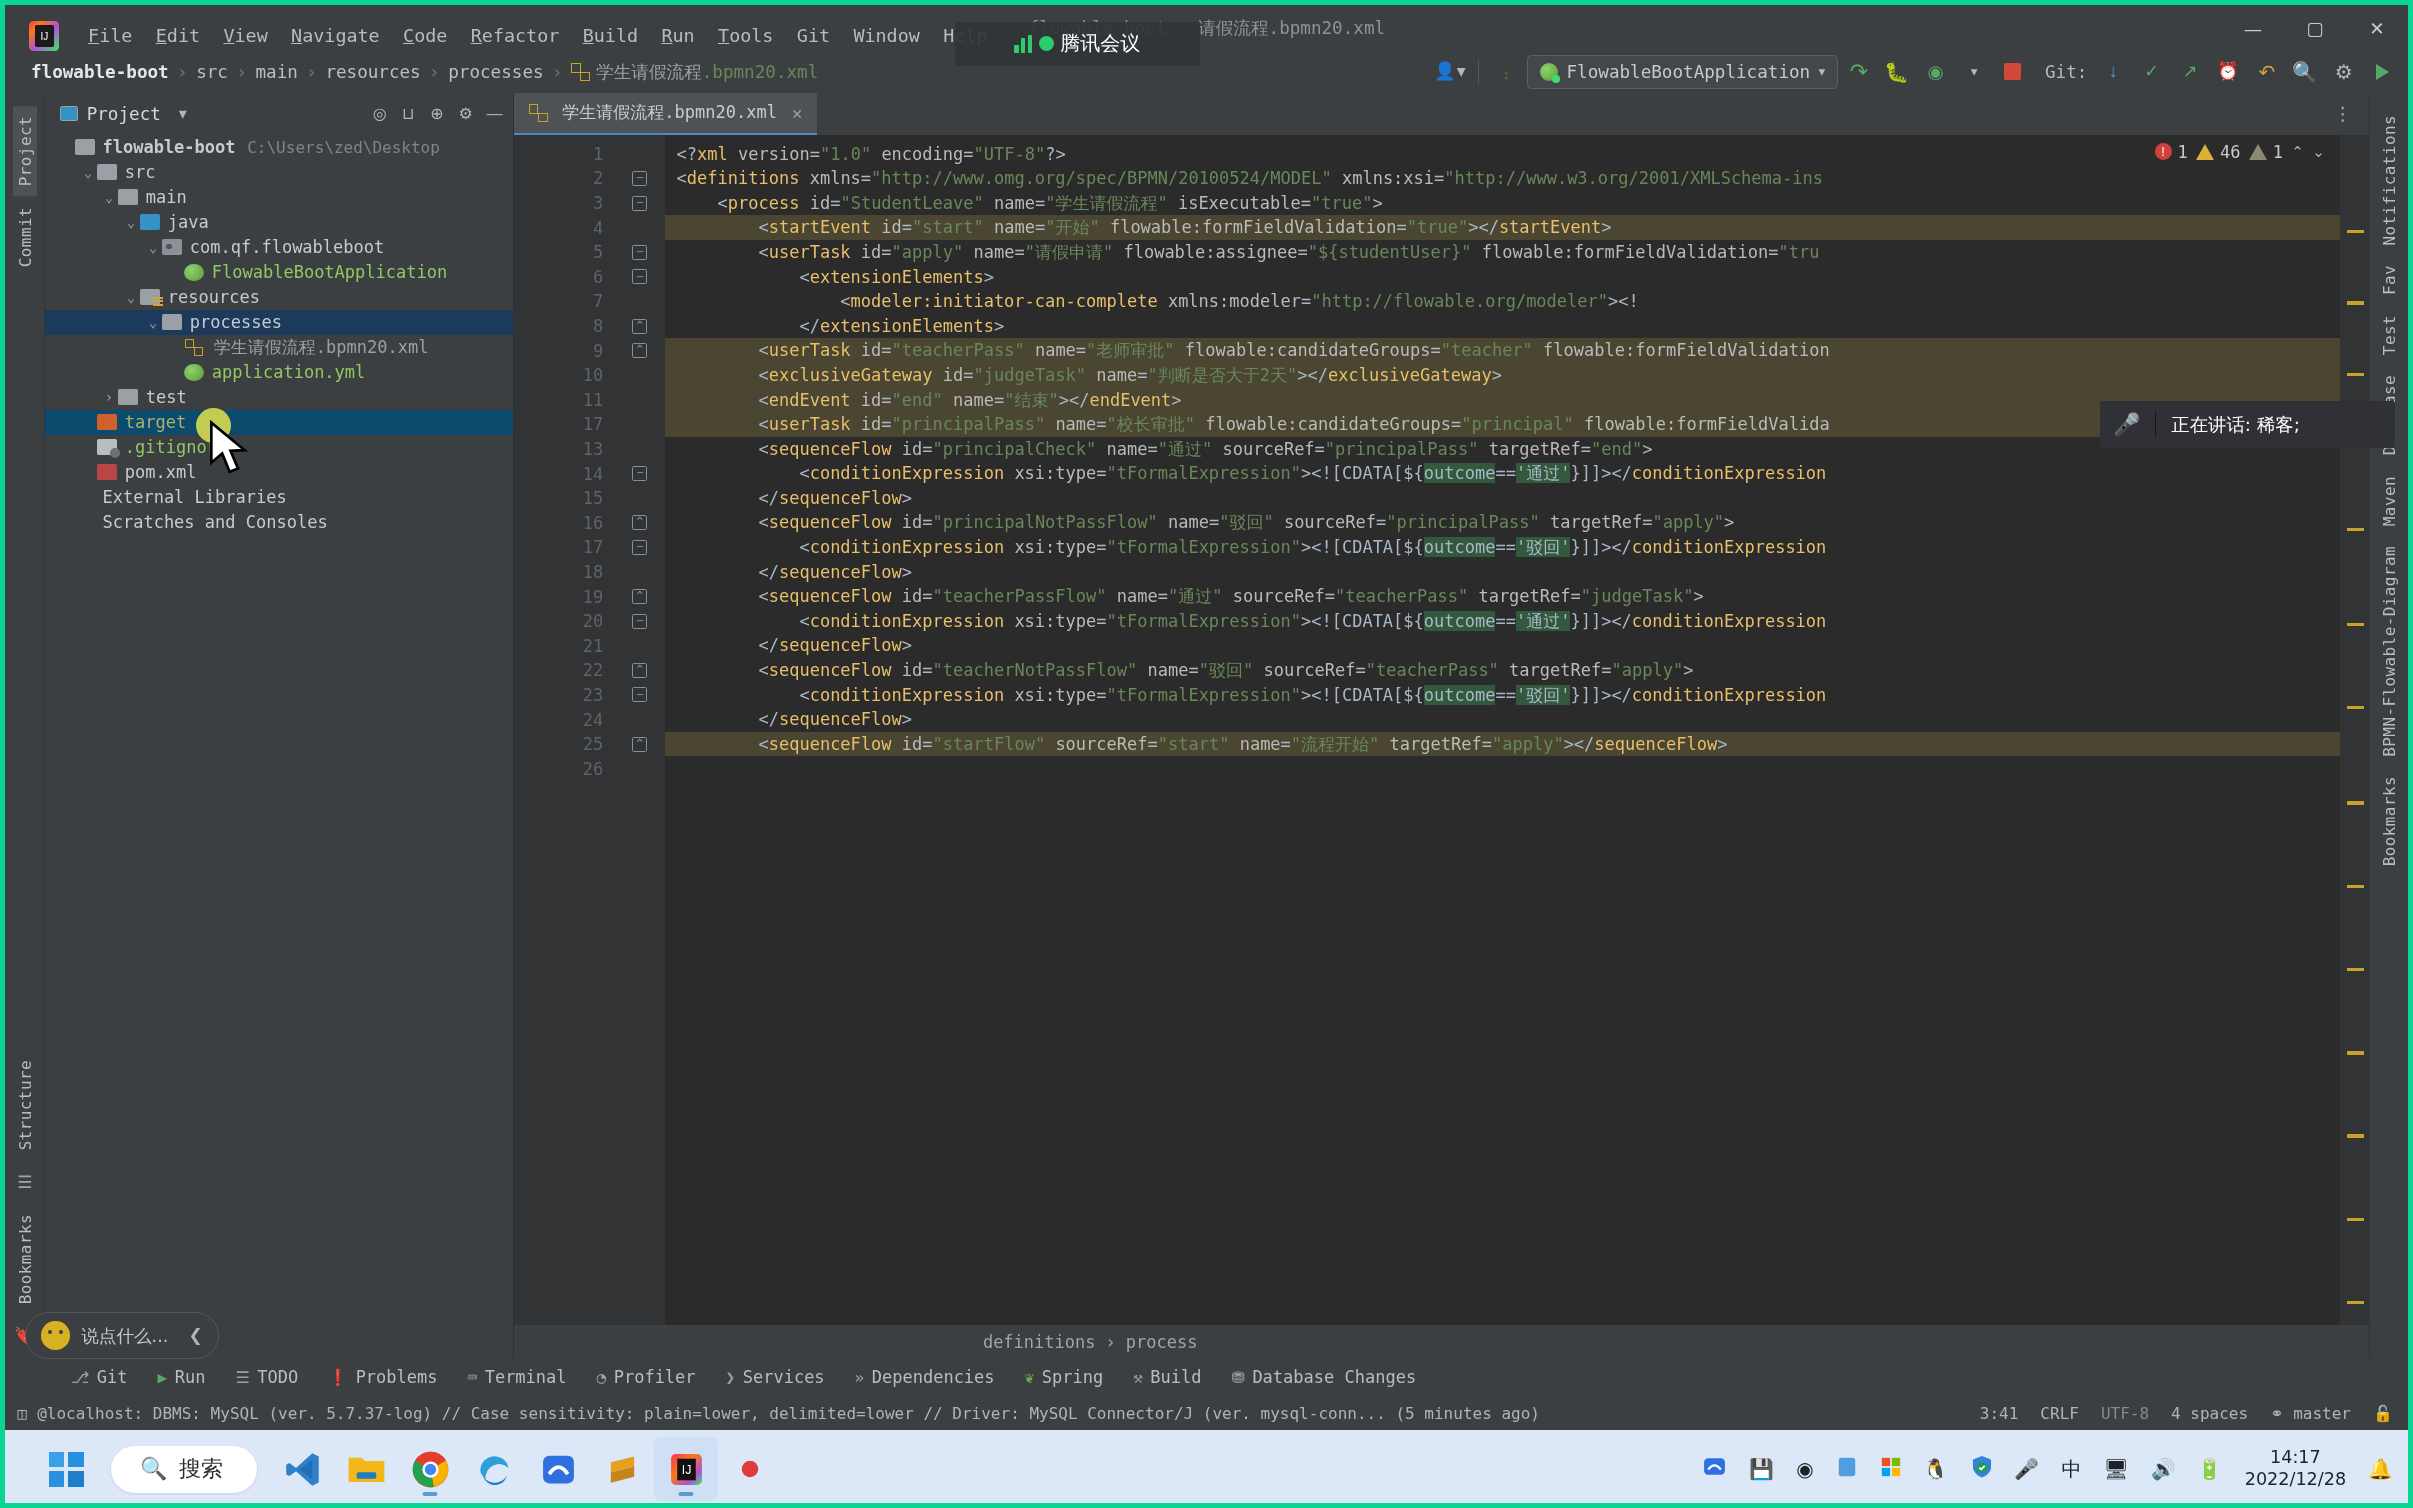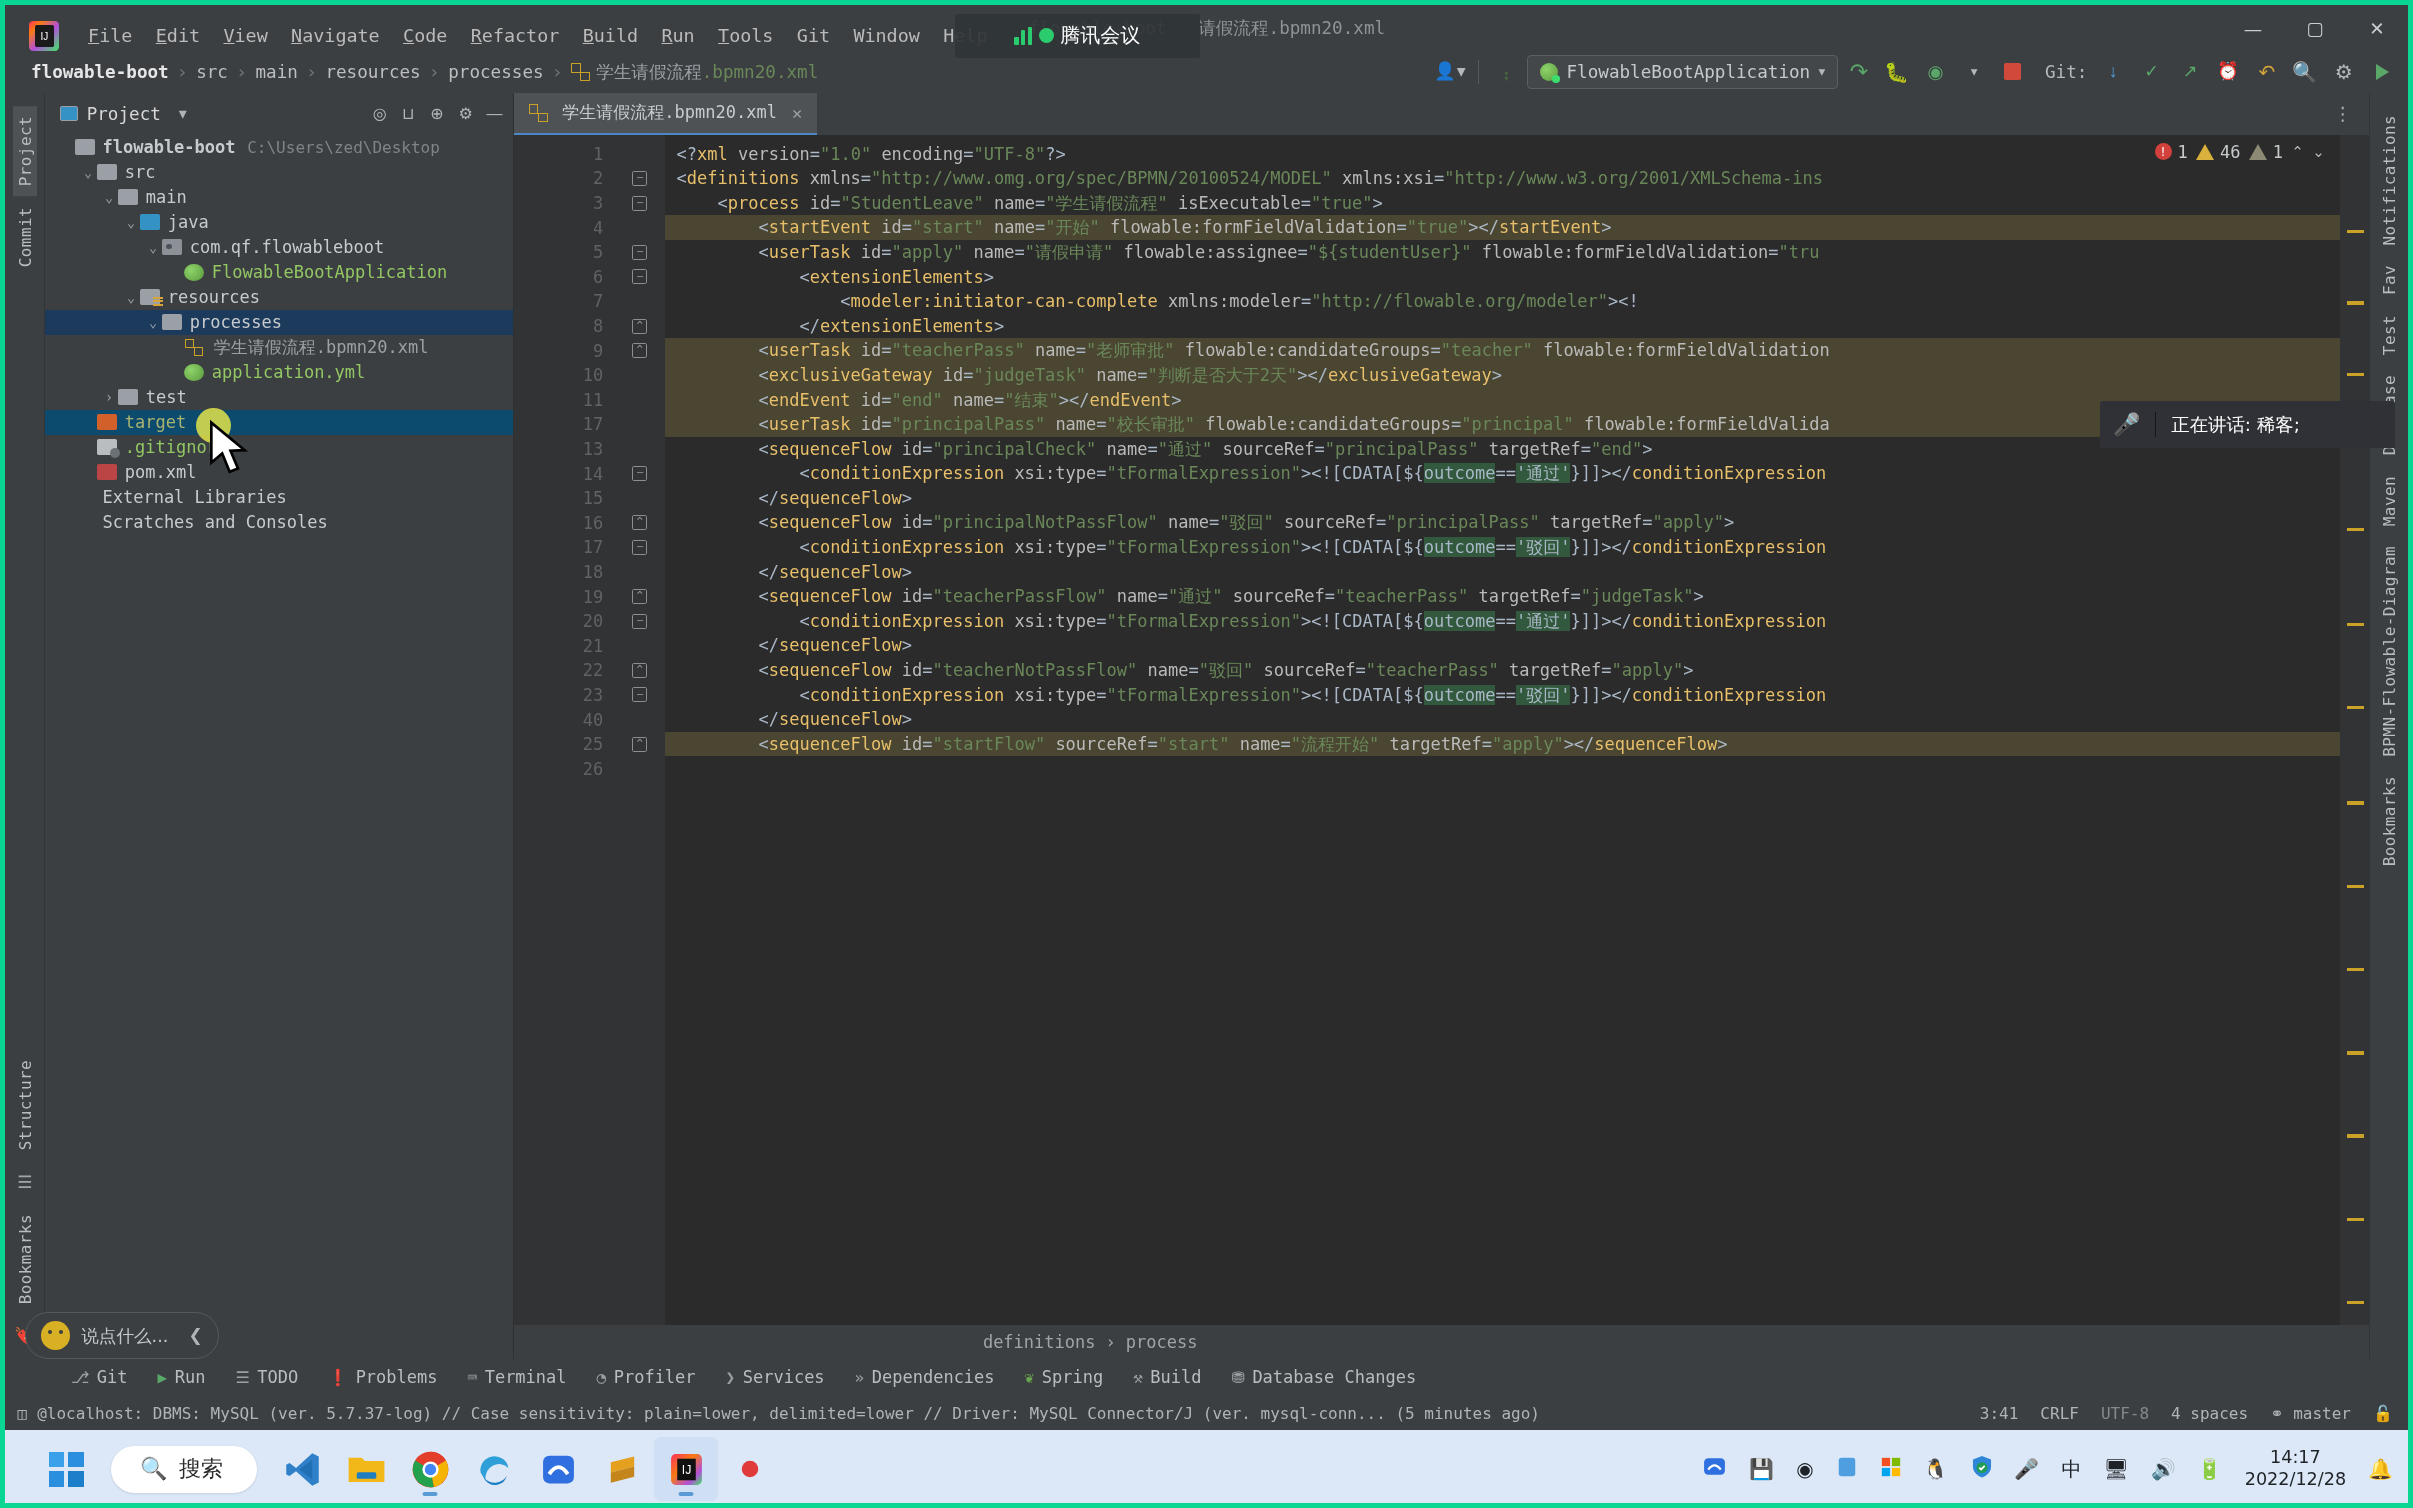--- a/index.html
+++ b/index.html
@@ -63,21 +63,21 @@
     font-family: "DejaVu Sans Mono", monospace; white-space: nowrap;
   }
   .win-ctl { margin-left: auto; display: flex; align-items: center; height: 100%; }
   .win-btn {
     width: 62px; height: 45px; display: flex; align-items: center; justify-content: center;
     color: #c8cdd2; font-size: 18.4px; font-family: "DejaVu Sans", sans-serif;
   }
 
   
   .tm-pill {
-    position: absolute; left: 949px; top: 8px; width: 245px; height: 44px;
+    position: absolute; left: 949px; top: 16px; width: 245px; height: 44px;
     background: rgba(48,52,55,.92);
     display: flex; align-items: center; justify-content: center; gap: 6.7px;
     z-index: 20; border-radius: 2.5px;
   }
   .tm-bars { display: flex; align-items: flex-end; gap: 2.5px; height: 18.4px; }
   .tm-bars i { display: block; width: 4.2px; background: #2bcc6e; border-radius: 0.8px; }
   .tm-dot { width: 15px; height: 15px; border-radius: 50%; background: #2bcc6e; }
   .tm-label { color: #ffffff; font-size: 20px; font-family: "DejaVu Sans", sans-serif; }
 
   
@@ -593,21 +593,21 @@
             <div class="gline">14</div>
             <div class="gline">15</div>
             <div class="gline">16</div>
             <div class="gline">17</div>
             <div class="gline">18</div>
             <div class="gline">19</div>
             <div class="gline">20</div>
             <div class="gline">21</div>
             <div class="gline">22</div>
             <div class="gline">23</div>
-            <div class="gline">40</div>
+            <div class="gline">24</div>
             <div class="gline">25</div>
             <div class="gline">26</div>
           </div>
         <div class="folds" id="folds">
             <div class="fold"></div>
             <div class="fold">
               <span>−</span>
             </div>
             <div class="fold">
               <span>−</span>

